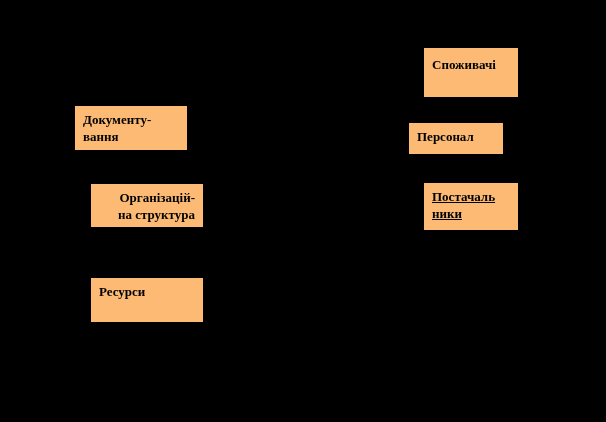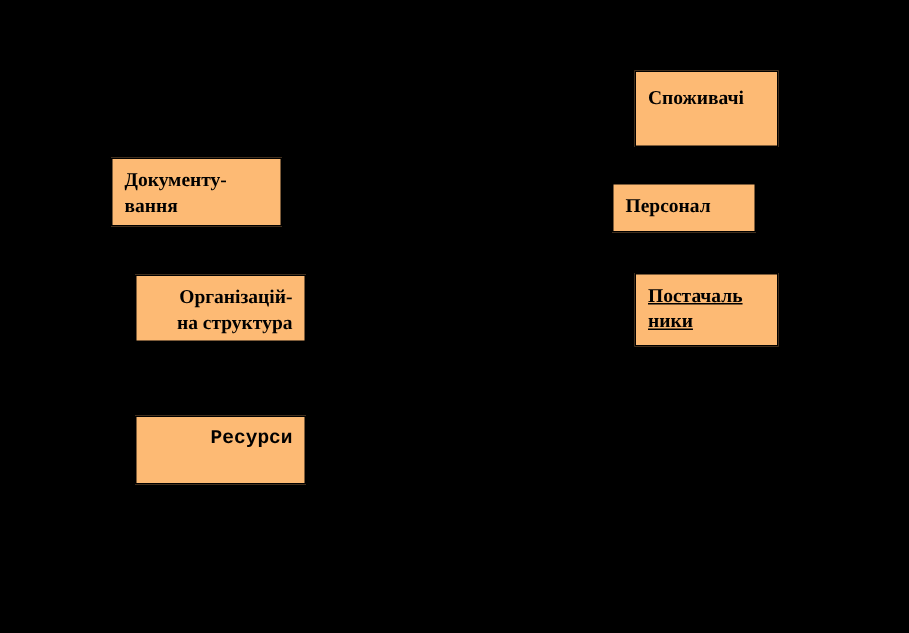--- a/index.html
+++ b/index.html
@@ -27,21 +27,21 @@
     font-weight: bold;
     font-size: 13px;
     line-height: 1.3;
     white-space: pre-line;
     padding: 6px 8px;
     box-sizing: border-box;
   }
   
   .b-doc  { left: 74px;  top: 74px;  width: 114px; height: 46px; margin-top: 31px; }
   .b-org  { left: 90px;  top: 183px; width: 114px; height: 45px; text-align: right; }
-  .b-res  { left: 90px;  top: 277px; width: 114px; height: 46px; text-align: right; font-family: Liberation Mono, monospace; }
+  .b-res  { left: 90px;  top: 277px; width: 114px; height: 46px; text-align: left; }
   
   .b-cons { left: 423px; top: 47px;  width: 96px;  height: 51px; padding-top: 9px; }
   .b-pers { left: 408px; top: 122px; width: 96px;  height: 33px; }
   .b-supp { left: 423px; top: 182px; width: 96px;  height: 49px; text-decoration: underline; }
   .b-own  { left: 423px; top: 254px; width: 96px;  height: 31px; }
   .b-soc  { left: 423px; top: 301px; width: 96px;  height: 36px; font-size: 11px; padding-top: 9px; }
 </style>
 </head>
 <body>
 

